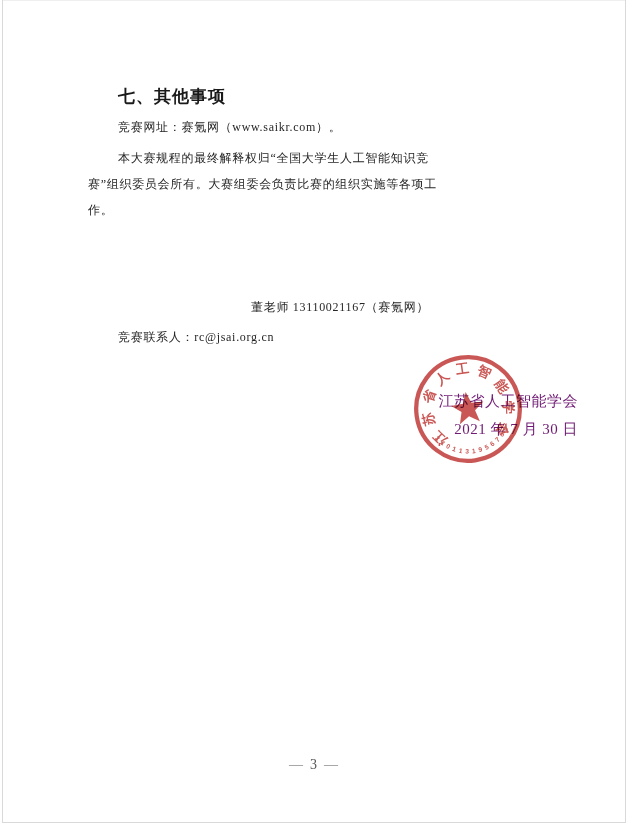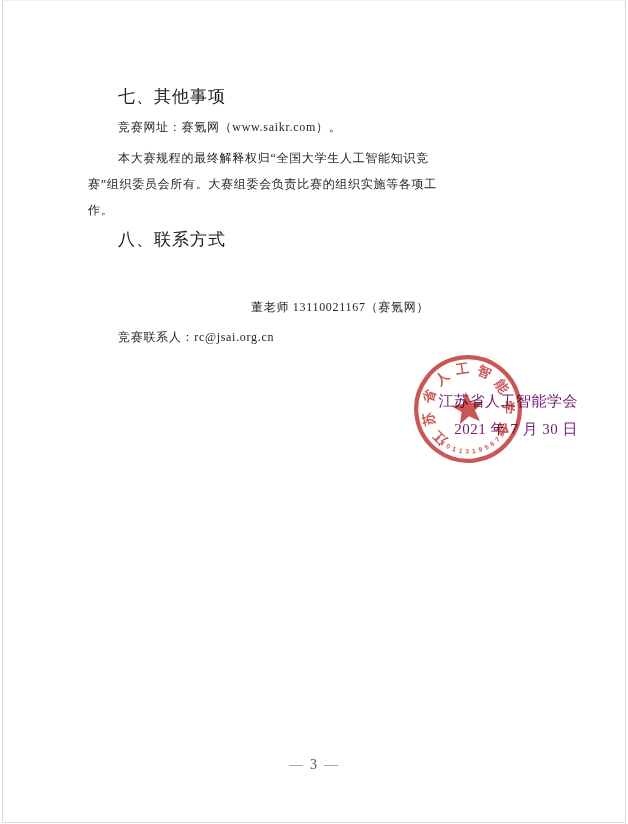--- a/index.html
+++ b/index.html
@@ -27,21 +27,21 @@
 
   .tline {
     position: absolute;
     white-space: nowrap;
     font-size: 12px;
     line-height: 22px;
     letter-spacing: 0.7px;
   }
   .heading {
     font-family: "Liberation Sans", "DejaVu Sans", sans-serif;
-    font-weight: normal;
+    font-weight: bold;
     font-size: 17px;
     letter-spacing: 1px;
     color: #1a1a1a;
   }
   .sig-block {
     position: absolute;
     left: 372px;
     width: 206px;
     text-align: center;
   }
@@ -103,21 +103,20 @@
   <div class="tline heading" style="top:86px; left:118px;">七、其他事项</div>
 
   <div class="tline" style="top:116px; left:118px;">竞赛网址：赛氪网（www.saikr.com）。</div>
 
   <div class="tline" style="top:147px; left:118px;">本大赛规程的最终解释权归“全国大学生人工智能知识竞</div>
 
   <div class="tline" style="top:173px; left:88px;">赛”组织委员会所有。大赛组委会负责比赛的组织实施等各项工</div>
 
   <div class="tline" style="top:199px; left:88px;">作。</div>
 
-  <div class="tline heading" style="top:229px; left:118px;">八、联系方式</div>
 
 
   <div class="tline" style="top:296px; left:215px;margin-left:36px;">董老师 13110021167（赛氪网）</div>
 
   <div class="tline" style="top:326px; left:118px;">竞赛联系人：rc@jsai.org.cn</div>
 
   <div class="sig-block">
     <div class="sig-line" style="top:390px;">江苏省人工智能学会</div>
     <div class="sig-line" style="top:418px;">2021 年 7 月 30 日</div>
   </div>

